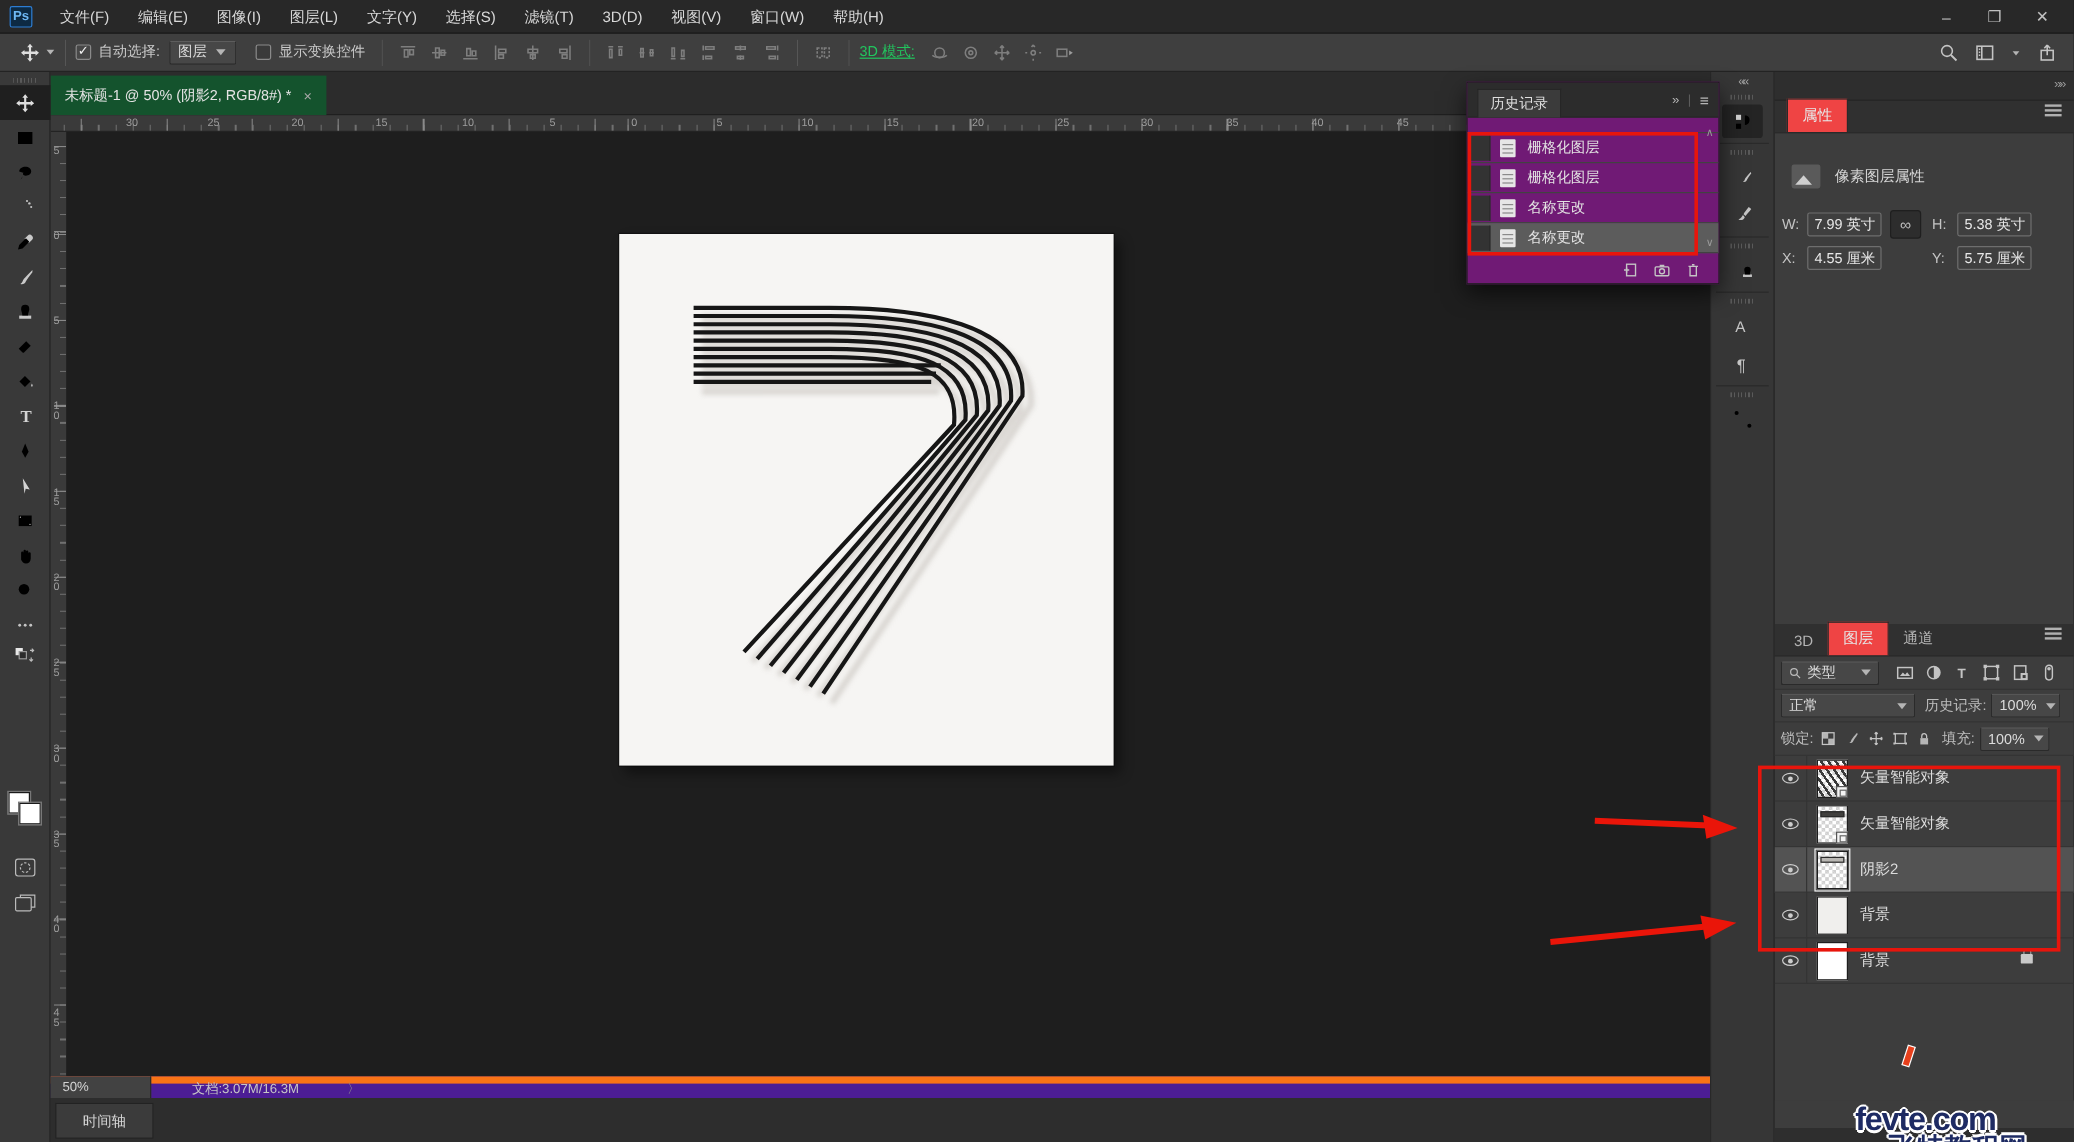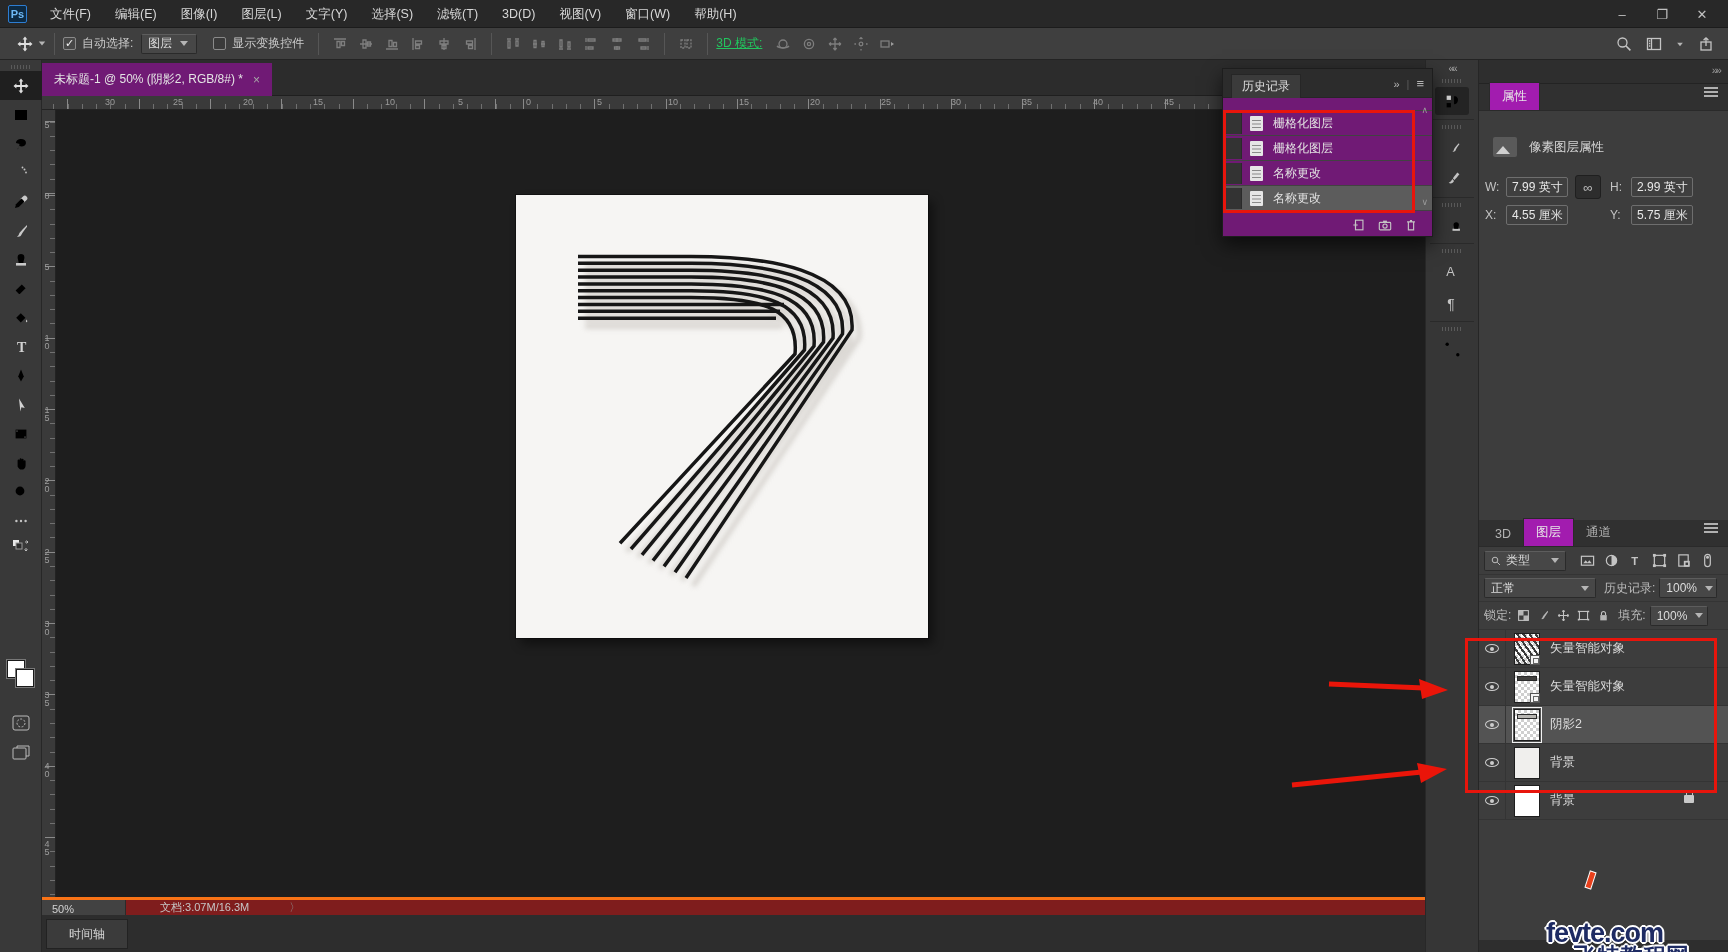--- a/index.html
+++ b/index.html
@@ -35,61 +35,61 @@
   #toolbar { left:0; top:60px; width:42px; height:892px; background:#393939; border-right:1px solid #272727; z-index:20;}
   .grip { width:20px; height:4px; margin:5px auto 2px auto;
     background:repeating-linear-gradient(90deg,#5a5a5a 0 1px,transparent 1px 3px); }
   .tool { width:42px; height:29px; display:flex; align-items:center; justify-content:center; }
   .tool.sel { background:#1f1f1f; }
   #swatches { left:7px; top:600px; width:28px; height:28px; }
   #fg { position:absolute; left:0; top:0; width:18px; height:18px; background:#fff; border:1px solid #1a1a1a; outline:1px solid #777;}
   #bg { position:absolute; left:9px; top:9px; width:18px; height:18px; background:#fff; border:1px solid #1a1a1a; outline:1px solid #777;}
   
   #tabstrip { left:42px; top:60px; width:1383px; height:36px; background:#2c2c2c; border-bottom:1px solid #1f1f1f;}
-  #doctab { left:0; top:3px; height:33px; background:#701a75; display:flex; align-items:center; padding:0 12px; gap:10px;}
+  #doctab { left:0; top:3px; height:33px; background:#14532d; display:flex; align-items:center; padding:0 12px; gap:10px;}
   #doctab .t { color:#e4e4e4; font-size:12px; }
   #doctab .x { color:#a8a8a8; font-size:12px; }
   #hruler { left:42px; top:96px; width:1383px; height:14px; background:#3a3a3a; border-bottom:1px solid #232323; overflow:hidden;}
   #hruler .ticks { position:absolute; left:0; bottom:0; width:100%; height:5px;
     background:repeating-linear-gradient(90deg,#707070 0 1px,transparent 1px 14.27px); background-position-x:481px;}
   #hruler .ticks5 { position:absolute; left:0; bottom:0; width:100%; height:10px;
     background:repeating-linear-gradient(90deg,#8a8a8a 0 1px,transparent 1px 71.33px); background-position-x:481px;}
   .hrnum { position:absolute; top:1px; color:#9d9d9d; font-size:9px; }
   #vruler { left:42px; top:110px; width:14px; height:787px; background:#3a3a3a; border-right:1px solid #232323; overflow:hidden;}
   #vruler .ticks { position:absolute; top:0; right:0; height:100%; width:5px;
     background:repeating-linear-gradient(180deg,#707070 0 1px,transparent 1px 14.27px); background-position-y:85px;}
   #vruler .ticks5 { position:absolute; top:0; right:0; height:100%; width:10px;
     background:repeating-linear-gradient(180deg,#8a8a8a 0 1px,transparent 1px 71.33px); background-position-y:85px;}
   .vrnum { position:absolute; left:1px; width:8px; color:#9d9d9d; font-size:9px; line-height:8px; word-break:break-all; text-align:center;}
   #canvas { left:56px; top:110px; width:1369px; height:787px; background:#1e1e1e; }
   #artboard { left:460px; top:85px; width:412px; height:443px; background:#f6f5f3;
     box-shadow:0 0 0 1px rgba(0,0,0,.35), 5px 6px 10px rgba(0,0,0,.45); }
   
-  #statusbar { left:42px; top:897px; width:1383px; height:18px; background:#7f1d1d; border-top:3px solid #f97316;
-    display:flex; align-items:flex-start; z-index:5;}
+  #statusbar { left:42px; top:897px; width:1383px; height:18px; background:#4c1d95; border-top:6px solid #f97316;
+    display:flex; align-items:flex-end; z-index:5;}
   #zoombox { width:84px; height:18px; background:#424242; border-right:1px solid #2b2b2b; color:#d2d2d2; font-size:11px;
     display:flex; align-items:center; padding-left:10px; }
   #docinfo { color:#c6c6c6; font-size:11px; margin-left:34px; }
   #statchev { color:#909090; font-size:11px; margin-left:40px; }
   #timeline { left:42px; top:915px; width:1383px; height:37px; background:#2d2d2d; z-index:5;}
   #tltab { left:4px; top:4px; width:82px; height:30px; background:#3b3b3b; border:1px solid #222;
     color:#d5d5d5; font-size:12px; display:flex; align-items:center; justify-content:center;}
   
   #iconstrip { left:1425px; top:60px; width:53px; height:892px; background:#363636; border-left:1px solid #282828; z-index:10;}
   #iconstrip .collapse { text-align:center; color:#a5a5a5; font-size:10px; letter-spacing:-2px; padding-top:3px;}
   .stripbtn { width:34px; height:28px; margin:4px auto; border-radius:3px; display:flex; align-items:center; justify-content:center;}
   .stripbtn.on { background:#242424; }
   .strip-sep { height:1px; background:#2a2a2a; margin:4px 4px; }
   
   #dock { left:1478px; top:60px; width:250px; height:892px; background:#3d3d3d; border-left:1px solid #262626; z-index:10;}
   #dockhead { height:24px; background:#2e2e2e; border-bottom:1px solid #232323; position:relative;}
   #dockhead .dc { position:absolute; right:8px; top:4px; color:#9a9a9a; font-size:11px; letter-spacing:-2px;}
   .tabrow { height:27px; background:#303030; display:flex; align-items:flex-end; position:relative; border-bottom:1px solid #2a2a2a;}
   .ptab { padding:5px 12px; font-size:12.5px; color:#b3b3b3; }
-  .ptab.on { background:#a21caf; color:#e6e6e6; border:1px solid #2a2a2a; border-bottom:none;}
+  .ptab.on { background:#ef4444; color:#e6e6e6; border:1px solid #2a2a2a; border-bottom:none;}
   .pmenu { position:absolute; right:10px; top:7px; width:14px; }
   .pmenu i, .pmenu i::before, .pmenu i::after { display:block; width:14px; height:2px; background:#b0b0b0; content:""; position:relative;}
   .pmenu i::before { top:-4px; } .pmenu i::after { top:2px; }
   #props-body { position:relative; height:409px; }
   #ptype { position:absolute; left:14px; top:26px; display:flex; align-items:center; gap:12px;}
   #ptype .picon { width:24px; height:20px; background:#5a5a5a; border-radius:2px; position:relative; overflow:hidden;}
   #ptype .picon::after { content:""; position:absolute; left:3px; bottom:3px; border-left:7px solid transparent;
     border-right:7px solid transparent; border-bottom:8px solid #cfcfcf;}
   #ptype .plab { color:#d6d6d6; font-size:12.5px; }
   .frow { position:absolute; display:flex; align-items:center; }
@@ -613,21 +613,21 @@
       <span class="picon"></span>
       <span class="plab">像素图层属性</span>
     </div>
     <div class="frow" style="left:6px; top:66px">
       <span class="flab">W:</span>
       <span class="fbox">7.99 英寸</span>
     </div>
     <div id="linkbtn">∞</div>
     <div class="frow" style="left:131px; top:66px">
       <span class="flab">H:</span>
-      <span class="fbox">2.99 英寸</span>
+      <span class="fbox">5.38 英寸</span>
     </div>
     <div class="frow" style="left:6px; top:94px">
       <span class="flab">X:</span>
       <span class="fbox">4.55 厘米</span>
     </div>
     <div class="frow" style="left:131px; top:94px">
       <span class="flab">Y:</span>
       <span class="fbox">5.75 厘米</span>
     </div>
   </div>

